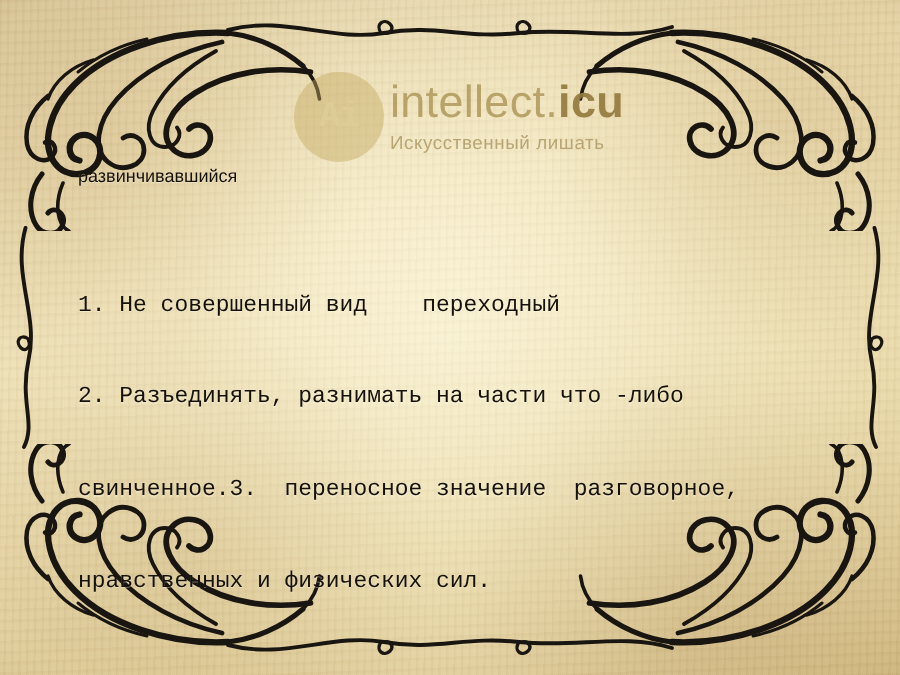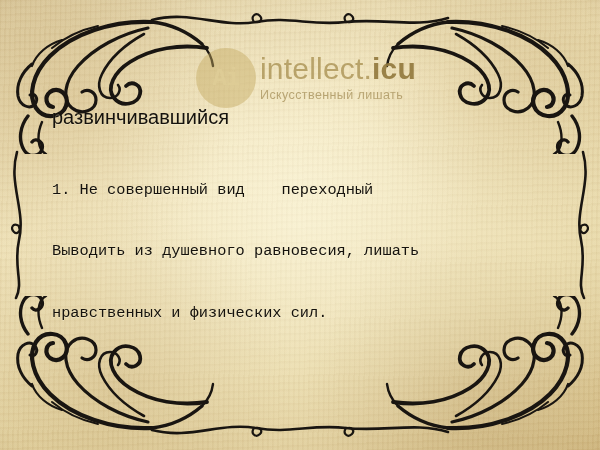--- a/index.html
+++ b/index.html
@@ -109,23 +109,23 @@
     left: 52px;
     top: 66px;
     width: 516px;
     color: #15120d;
     font-size: 15.3px;
     line-height: 20.5px;
     white-space: pre;
     text-shadow: 0 1px 0 rgba(255,252,230,0.35);
   }
   #headword {
-    font-size: 20px;
+    font-size: 12px;
     line-height: 20.5px;
-    margin-bottom: 11px;
+    margin-bottom: 24px;
   }
   .line { white-space: pre; font-family: Liberation Mono, monospace; }
 </style>
 </head>
 <body>
 
 <div id="page">
 
   <svg class="ornament orn-tl" width="215" height="150" viewBox="0 0 215 150" fill="none">
     <g stroke="#191511" fill="none" stroke-linecap="round">
@@ -227,20 +227,21 @@
     </div>
     <div id="wm-text">
       <div id="wm-title"><span>intellect.</span><b>icu</b></div>
       <div id="wm-sub">Искусственный  лишать</div>
     </div>
   </div>
 
   <div id="content">
     <div id="headword">развинчивавшийся</div>
     <div class="line">1. Не совершенный вид    переходный</div>
-    <div class="line">Выводить из душевного равновесия, лишать</div>
+    <div class="line">2. Разъединять, разнимать на части что -либо</div>
+    <div class="line">свинченное.3.  переносное значение  разговорное,</div>
     <div class="line">нравственных и физических сил.</div>
     
     
     
   </div>
 
 </div>
 
 </body></html>

